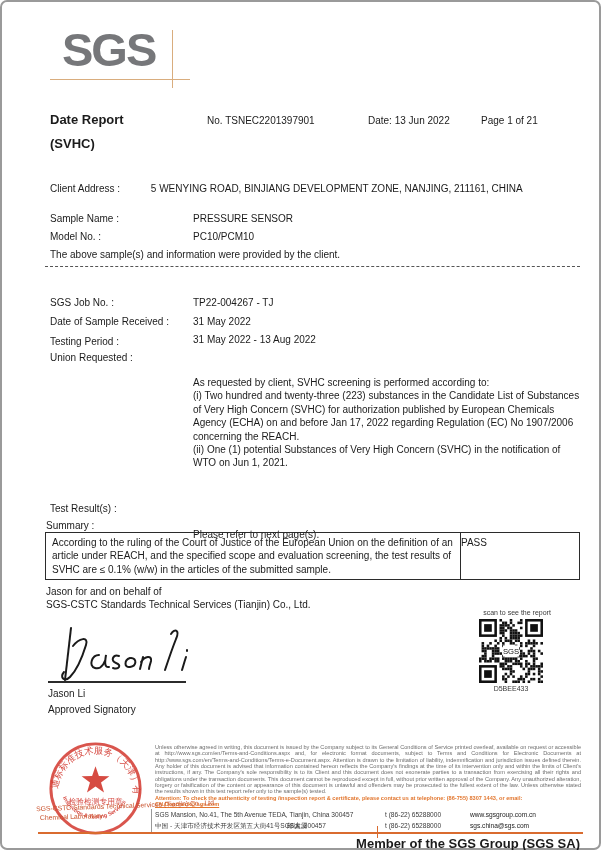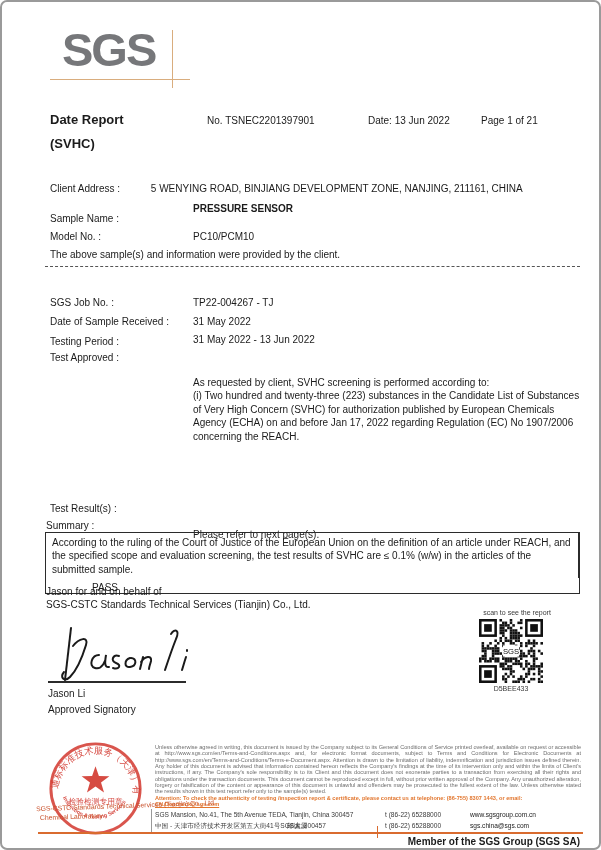--- a/index.html
+++ b/index.html
@@ -11,29 +11,29 @@
   .ab{position:absolute;}
   .b{font-weight:bold;}
   .val-col{left:193px;}
   .row-lbl{left:50px;}
   .logo{font-weight:bold;font-size:47px;color:#76777a;letter-spacing:-2px;line-height:1;}
   .tanline{background:#d9ad7e;}
   .dashed{border-top:1px dashed #555;height:0;}
   .para{line-height:13.4px;}
   .sum-table{display:flex;border:1px solid #2b2b2b;}
   .sum-left{flex:1;padding:3px 6px 2px 6px;line-height:13.4px;border-right:1px solid #2b2b2b;}
-  .sum-right{width:118px;text-align:center;padding-top:4px;}
+  .sum-right{width:118px;text-align:left;padding-top:4px;}
   .tiny{font-size:5.6px;line-height:6.35px;}
   .legal{color:#6e6e6e;text-align:justify;}
   .attn{color:#e2762e;font-weight:bold;}
   .addr{font-size:6.6px;color:#3a3a3a;}
   .orange-rule{background:#d96b2f;}
   .stampTxt{color:#c9512b;white-space:nowrap;transform:rotate(-2deg);}
   .qr-cap{font-size:7px;color:#3a3a3a;text-align:center;}
-  .member{font-weight:bold;font-size:10px;text-align:right;}
+  .member{font-weight:bold;font-size:13px;text-align:right;}
   a,.linkish{color:inherit;text-decoration:underline;}
 </style>
 </head>
 <body>
 
 <div class="page">
 
   <div class="ab logo" style="left:62px;top:26px;">SGS</div>
   <div class="ab tanline" style="left:50px;top:79px;width:140px;height:1px;"></div>
   <div class="ab tanline" style="left:172px;top:30px;width:1px;height:58px;"></div>
@@ -43,44 +43,45 @@
   <div class="ab" style="left:207px;top:115px;">No. TSNEC2201397901</div>
   <div class="ab" style="left:368px;top:115px;">Date: 13 Jun 2022</div>
   <div class="ab" style="left:481px;top:115px;">Page 1 of 21</div>
 
   <div class="ab" style="left:50px;top:183px;">
     <span>Client Address :</span>
     <span style="margin-left:4px;padding-left:24px;">5 WENYING ROAD, BINJIANG DEVELOPMENT ZONE, NANJING, 211161, CHINA</span>
   </div>
 
   <div class="ab row-lbl" style="top:213px;">Sample Name :</div>
-  <div class="ab val-col" style="top:203px;font-weight:bold;">PRESSURE SENSOR</div>
+  <div class="ab val-col" style="top:213px;">PRESSURE SENSOR</div>
   <div class="ab row-lbl" style="top:231px;">Model No. :</div>
   <div class="ab val-col" style="top:231px;">PC10/PCM10</div>
   <div class="ab" style="left:50px;top:249px;">The above sample(s) and information were provided by the client.</div>
   <div class="ab dashed" style="left:45px;top:266px;width:535px;"></div>
 
   <div class="ab row-lbl" style="top:297px;">SGS Job No. :</div>
   <div class="ab val-col" style="top:297px;">TP22-004267 - TJ</div>
   <div class="ab row-lbl" style="top:316px;text-align:right;">Date of Sample Received :</div>
   <div class="ab val-col" style="top:316px;">31 May 2022</div>
   <div class="ab row-lbl" style="top:336px;text-align:center;">Testing Period :</div>
-  <div class="ab val-col" style="top:334px;">31 May 2022 - 13 Jun 2022</div>
-
-  <div class="ab row-lbl" style="top:352px;">Test Approved :</div>
+  <div class="ab val-col" style="top:334px;">31 May 2022 - 13 Aug 2022</div>
+
+  <div class="ab row-lbl" style="top:352px;">Union Requested :</div>
   <div class="ab para" style="left:193px;top:352px;width:392px;margin-top:24px;">
     <div>As requested by client, SVHC screening is performed according to:</div>
     <div>(i) Two hundred and twenty-three (223) substances in the Candidate List of Substances of Very High Concern (SVHC) for authorization published by European Chemicals Agency (ECHA) on and before Jan 17, 2022 regarding Regulation (EC) No 1907/2006 concerning the REACH.</div>
+    <div>(ii) One (1) potential Substances of Very High Concern (SVHC) in the notification of WTO on Jun 1, 2021.</div>
   </div>
 
   <div class="ab row-lbl" style="top:503px;">Test Result(s) :</div>
   <div class="ab val-col" style="top:529px;">Please refer to next page(s).</div>
 
   <div class="ab" style="left:46px;top:520px;">Summary :</div>
-  <div class="ab sum-table" style="left:45px;top:532px;width:533px;min-height:46px;flex-direction:column;">
+  <div class="ab sum-table" style="left:45px;top:532px;width:533px;min-height:46px;">
     <div class="sum-left">According to the ruling of the Court of Justice of the European Union on the definition of an article under REACH, and the specified scope and evaluation screening, the test results of SVHC are ≤ 0.1% (w/w) in the articles of the submitted sample.</div>
     <div class="sum-right">PASS</div>
   </div>
 
   <div class="ab" style="left:46px;top:586px;">Jason for and on behalf of</div>
   <div class="ab" style="left:46px;top:599px;">SGS-CSTC Standards Technical Services (Tianjin) Co., Ltd.</div>
 
   <svg class="ab" style="left:55px;top:626px;" width="145" height="58" viewBox="0 0 145 58">
     <g fill="none" stroke="#1a1a1a" stroke-width="2" stroke-linecap="round">
       <path d="M16,2 L10,54"></path>

